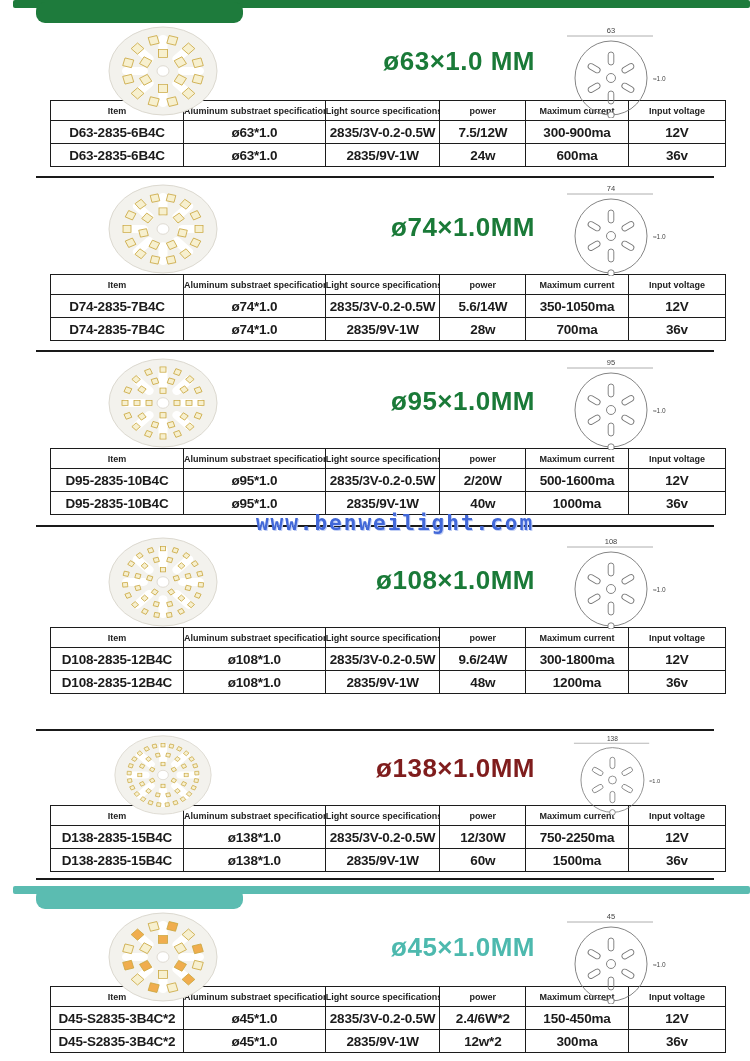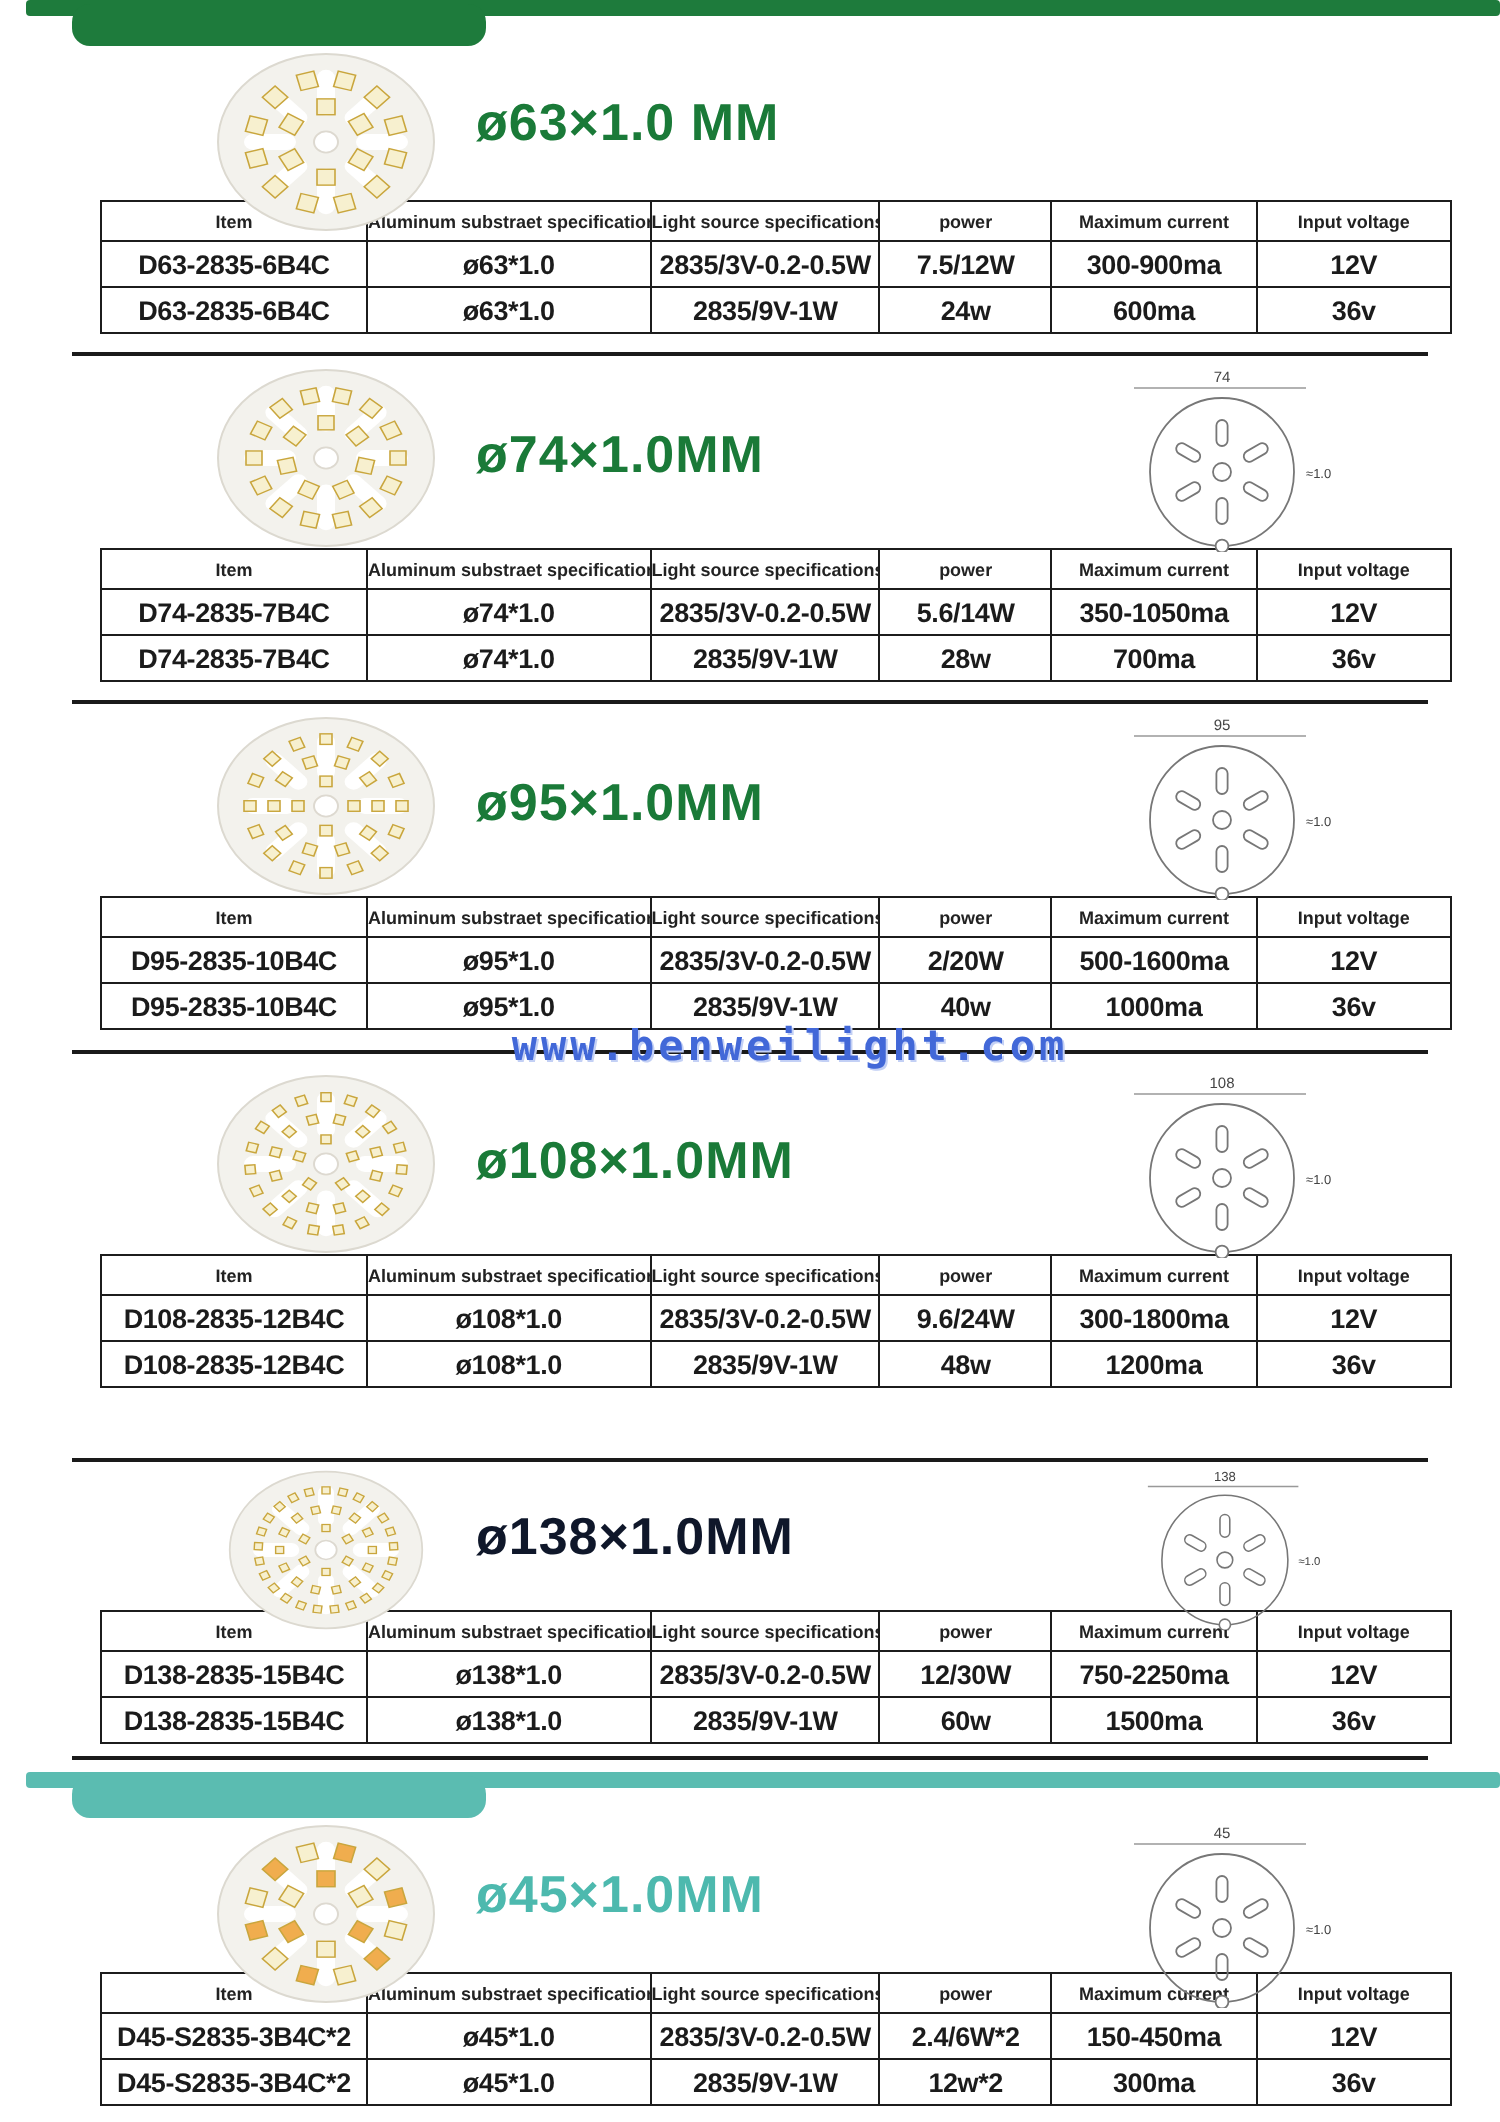--- a/index.html
+++ b/index.html
@@ -20,21 +20,21 @@
   .bar-pill { position:absolute; left:36px; top:2px; width:207px; height:21px; border-radius:9px; }
 
   
   .content-row { display:flex; align-items:center; height:74px; padding-top:0; overflow:visible; }
   .s1 .content-row, .s2 .content-row { height:94px; padding-top:4px; }
   .s3 .content-row { height:90px; margin-top:8px; }
   .s4 .content-row { height:72px; padding-top:2px; }
   .photo { position:relative; width:150px; margin-left:88px; height:100%; overflow:visible; }
   .photo svg { position:absolute; top:1px; left:0; width:150px; height:92px; }
   .s4 .photo svg { height:82px; }
-  .title { flex:1; text-align:left; font-size:26px; font-weight:bold; letter-spacing:0.5px; }
+  .title { flex:1; text-align:right; font-size:26px; font-weight:bold; letter-spacing:0.5px; }
   .drawing { position:relative; width:175px; margin-right:40px; height:100%; overflow:visible; }
   .drawing svg { position:absolute; top:-2px; left:0; width:175px; height:96px; }
   .s4 .drawing svg { height:84px; }
 
   
   .spec-table {
     width:676px; margin:2px 37px 0 50px;
     border-collapse:collapse; table-layout:fixed;
     background:#ffffff; color:#1b1b1b;
   }
@@ -131,20 +131,36 @@
             </g>
             <g transform="translate(75,46) scale(1,0.88) rotate(315) translate(0,-36)">
               <rect x="-4.5" y="-4.5" width="9" height="9" fill="#f7f0cf" stroke="#c9a63d" stroke-width="0.8"></rect>
             </g>
             <g transform="translate(75,46) scale(1,0.88) rotate(345) translate(0,-36)">
               <rect x="-4.5" y="-4.5" width="9" height="9" fill="#f7f0cf" stroke="#c9a63d" stroke-width="0.8"></rect>
             </g>
           </svg>
         </div>
       <h2 class="title" style="color: rgb(26, 122, 56);">ø63×1.0 MM</h2>
+      <div class="drawing">
+          <svg viewBox="0 0 175 96" xmlns="http://www.w3.org/2000/svg">
+            <line x1="32" y1="14" x2="118" y2="14" stroke="#999" stroke-width="0.8"></line>
+            <text x="76" y="11" font-size="7.5" fill="#444" text-anchor="middle" font-family="Liberation Sans, sans-serif">63</text>
+            <ellipse cx="76" cy="56" rx="36" ry="37" fill="none" stroke="#777" stroke-width="0.9"></ellipse>
+            <rect x="-2.8" y="-26" width="5.6" height="13" rx="2.8" fill="none" stroke="#777" stroke-width="0.9" transform="translate(76,56) rotate(0)"></rect>
+            <rect x="-2.8" y="-26" width="5.6" height="13" rx="2.8" fill="none" stroke="#777" stroke-width="0.9" transform="translate(76,56) rotate(60)"></rect>
+            <rect x="-2.8" y="-26" width="5.6" height="13" rx="2.8" fill="none" stroke="#777" stroke-width="0.9" transform="translate(76,56) rotate(120)"></rect>
+            <rect x="-2.8" y="-26" width="5.6" height="13" rx="2.8" fill="none" stroke="#777" stroke-width="0.9" transform="translate(76,56) rotate(180)"></rect>
+            <rect x="-2.8" y="-26" width="5.6" height="13" rx="2.8" fill="none" stroke="#777" stroke-width="0.9" transform="translate(76,56) rotate(240)"></rect>
+            <rect x="-2.8" y="-26" width="5.6" height="13" rx="2.8" fill="none" stroke="#777" stroke-width="0.9" transform="translate(76,56) rotate(300)"></rect>
+            <circle cx="76" cy="56" r="4.5" fill="none" stroke="#777" stroke-width="0.9"></circle>
+            <circle cx="76" cy="93" r="3.2" fill="#ffffff" stroke="#777" stroke-width="0.9"></circle>
+            <text x="118" y="59" font-size="6.5" fill="#444" font-family="Liberation Sans, sans-serif">≈1.0</text>
+          </svg>
+        </div>
     </div>
     <table class="spec-table">
       <colgroup>
           <col class="c0">
           <col class="c1">
           <col class="c2">
           <col class="c3">
           <col class="c4">
           <col class="c5">
         </colgroup>
@@ -814,21 +830,21 @@
               <rect x="-2.25" y="-2.25" width="4.5" height="4.5" fill="#f7f0cf" stroke="#c9a63d" stroke-width="0.8"></rect>
             </g>
             <g transform="translate(75,46) scale(1,0.88) rotate(345.59999999999997) translate(0,-38)">
               <rect x="-2.25" y="-2.25" width="4.5" height="4.5" fill="#f7f0cf" stroke="#c9a63d" stroke-width="0.8"></rect>
             </g>
             <g transform="translate(75,46) scale(1,0.88) rotate(360) translate(0,-38)">
               <rect x="-2.25" y="-2.25" width="4.5" height="4.5" fill="#f7f0cf" stroke="#c9a63d" stroke-width="0.8"></rect>
             </g>
           </svg>
         </div>
-      <h2 class="title" style="color: #0f172a;">ø138×1.0MM</h2>
+      <h2 class="title" style="color: #7f1d1d;">ø138×1.0MM</h2>
       <div class="drawing">
           <svg viewBox="0 0 175 96" xmlns="http://www.w3.org/2000/svg">
             <line x1="32" y1="14" x2="118" y2="14" stroke="#999" stroke-width="0.8"></line>
             <text x="76" y="11" font-size="7.5" fill="#444" text-anchor="middle" font-family="Liberation Sans, sans-serif">138</text>
             <ellipse cx="76" cy="56" rx="36" ry="37" fill="none" stroke="#777" stroke-width="0.9"></ellipse>
             <rect x="-2.8" y="-26" width="5.6" height="13" rx="2.8" fill="none" stroke="#777" stroke-width="0.9" transform="translate(76,56) rotate(0)"></rect>
             <rect x="-2.8" y="-26" width="5.6" height="13" rx="2.8" fill="none" stroke="#777" stroke-width="0.9" transform="translate(76,56) rotate(60)"></rect>
             <rect x="-2.8" y="-26" width="5.6" height="13" rx="2.8" fill="none" stroke="#777" stroke-width="0.9" transform="translate(76,56) rotate(120)"></rect>
             <rect x="-2.8" y="-26" width="5.6" height="13" rx="2.8" fill="none" stroke="#777" stroke-width="0.9" transform="translate(76,56) rotate(180)"></rect>
             <rect x="-2.8" y="-26" width="5.6" height="13" rx="2.8" fill="none" stroke="#777" stroke-width="0.9" transform="translate(76,56) rotate(240)"></rect>

